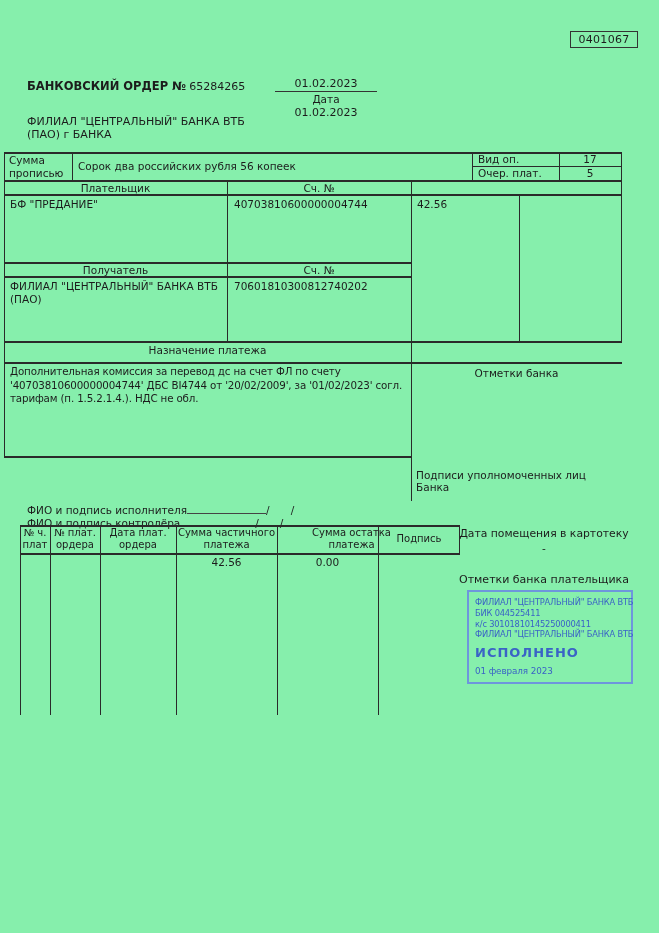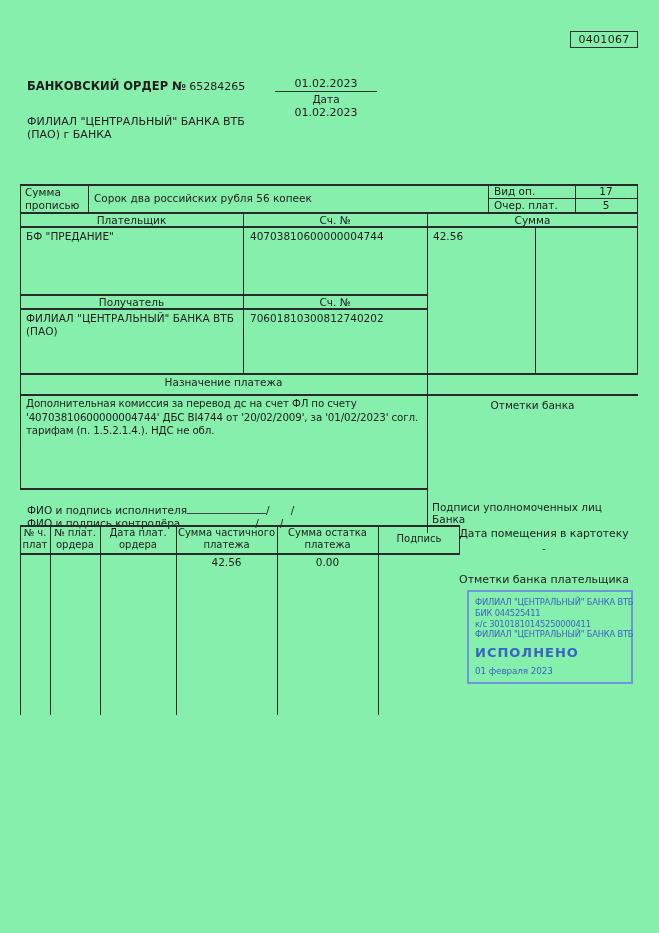--- a/index.html
+++ b/index.html
@@ -45,32 +45,31 @@
     <div style="border-bottom:1.4px solid #333;padding-bottom:1px;">01.02.2023</div>
     <div style="font-size:10.5px;padding-top:1px;">Дата</div>
     <div style="padding-top:1px;">01.02.2023</div>
   </div>
 
   <div class="abs" style="left:27px;top:115px;font-size:11px;line-height:13px;">
     <div>ФИЛИАЛ "ЦЕНТРАЛЬНЫЙ" БАНКА ВТБ</div>
     <div>(ПАО) г БАНКА</div>
   </div>
 
-  <div class="abs" id="main-table" style="left:20px;top:152px;width:618px;height:349px;margin-top:32px;">
+  <div class="abs" id="main-table" style="left:4px;top:152px;width:618px;height:349px;">
 
     <div class="abs" style="left:5px;top:2px;width:58px;line-height:13px;">Сумма прописью</div>
     <div class="abs" style="left:74px;top:8px;">Сорок два российских рубля 56 копеек</div>
     <div class="abs" style="left:474px;top:1px;">Вид оп.</div>
     <div class="abs c" style="left:555px;top:1px;width:62px;">17</div>
     <div class="abs" style="left:474px;top:15px;">Очер. плат.</div>
     <div class="abs c" style="left:555px;top:15px;width:62px;">5</div>
 
     <div class="abs c" style="left:0;top:30px;width:223px;">Плательщик</div>
     <div class="abs c" style="left:223px;top:30px;width:184px;">Сч. №</div>
-    <div class="abs c" style="left:407px;top:30px;width:211px;">Сумма</div>
 
     <div class="abs" style="left:6px;top:46px;">БФ "ПРЕДАНИЕ"</div>
     <div class="abs" style="left:230px;top:46px;">40703810600000004744</div>
     <div class="abs" style="left:413px;top:46px;">42.56</div>
 
     <div class="abs c" style="left:0;top:112px;width:223px;">Получатель</div>
     <div class="abs c" style="left:223px;top:112px;width:184px;">Сч. №</div>
 
     <div class="abs" style="left:6px;top:128px;width:208px;line-height:13px;">ФИЛИАЛ "ЦЕНТРАЛЬНЫЙ" БАНКА ВТБ (ПАО)</div>
     <div class="abs" style="left:230px;top:128px;">70601810300812740202</div>
@@ -104,21 +103,21 @@
   </div>
   <div class="abs" style="left:27px;top:516px;">
     <span>ФИО и подпись контролёра</span><span class="ul" style="width:75px;"></span><span>/</span><span style="display:inline-block;width:21px;"></span><span>/</span>
   </div>
 
   <div class="abs" id="pp-table" style="left:20px;top:525px;width:440px;height:190px;">
     <div class="abs flexc hdr10" style="left:0;top:2px;width:30px;height:24px;">№ ч. плат</div>
     <div class="abs flexc hdr10" style="left:30px;top:2px;width:50px;height:24px;">№ плат. ордера</div>
     <div class="abs flexc hdr10" style="left:80px;top:2px;width:76px;height:24px;">Дата плат. ордера</div>
     <div class="abs flexc hdr10" style="left:156px;top:2px;width:101px;height:24px;">Сумма частичного платежа</div>
-    <div class="abs flexc hdr10" style="left:257px;top:2px;width:101px;height:24px;">Сумма остатка платежа</div>
+    <div class="abs flexc hdr10" style="left:257px;top:2px;width:101px;height:24px;padding-left:24px;">Сумма остатка платежа</div>
     <div class="abs flexc hdr10" style="left:358px;top:2px;width:82px;height:24px;">Подпись</div>
     <div class="abs c" style="left:156px;top:31px;width:101px;">42.56</div>
     <div class="abs c" style="left:257px;top:31px;width:101px;">0.00</div>
   <div class="ln" style="left: 0px; top: 0px; width: 440px; height: 2px;"></div>
       <div class="ln" style="left: 0px; top: 28px; width: 440px; height: 2px;"></div>
       <div class="ln" style="left: 0px; top: 0px; width: 1px; height: 190px;"></div>
       <div class="ln" style="left: 30px; top: 0px; width: 1px; height: 190px;"></div>
       <div class="ln" style="left: 80px; top: 0px; width: 1px; height: 190px;"></div>
       <div class="ln" style="left: 156px; top: 0px; width: 1px; height: 190px;"></div>
       <div class="ln" style="left: 257px; top: 0px; width: 1px; height: 190px;"></div>

